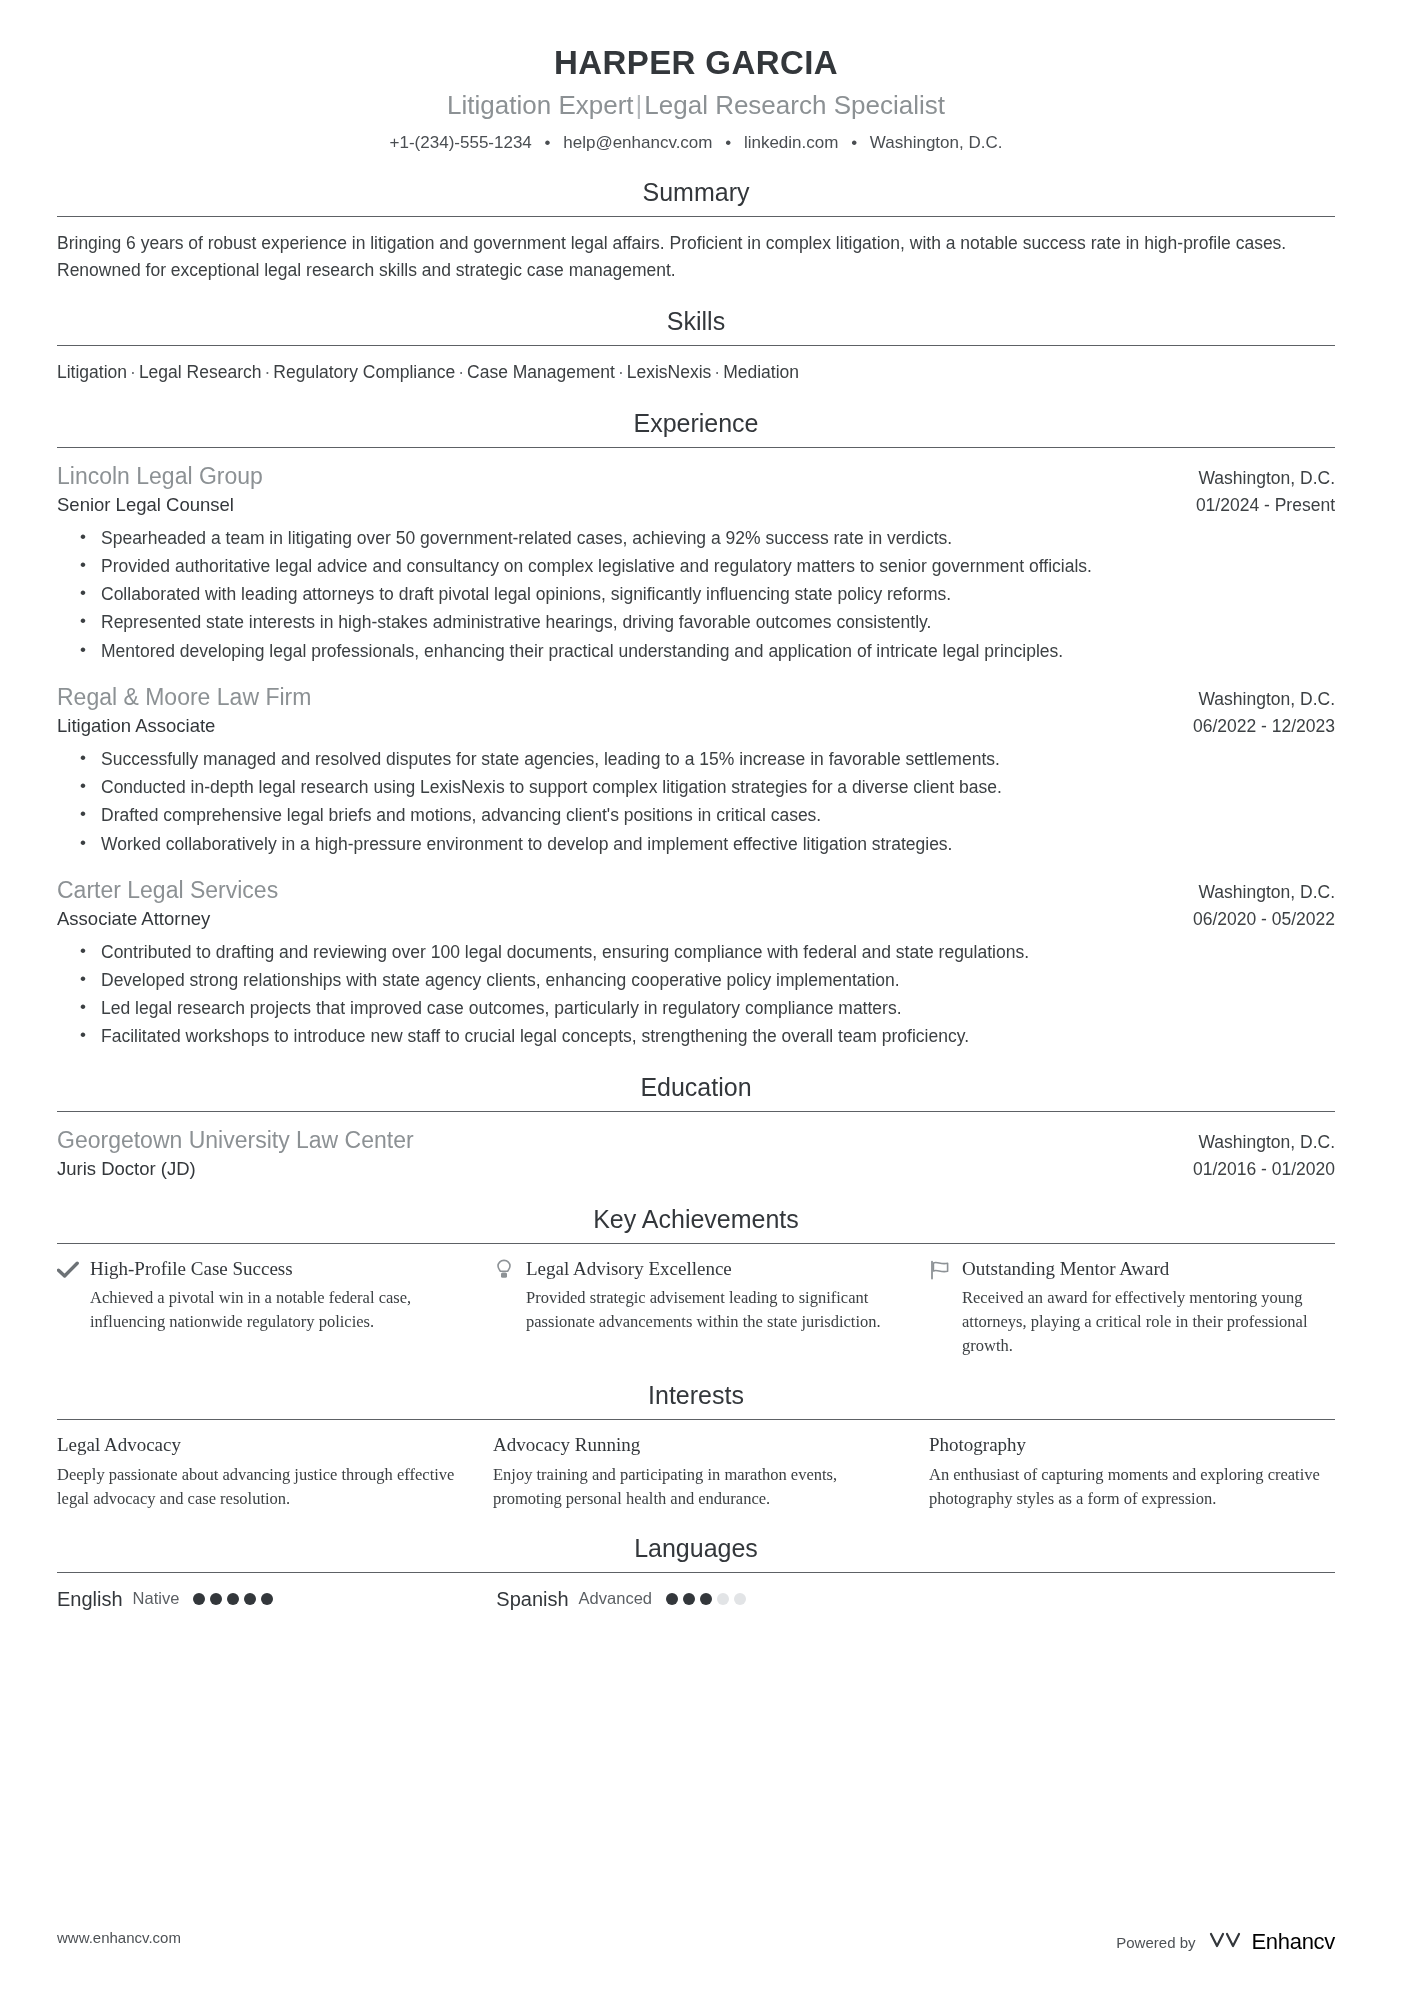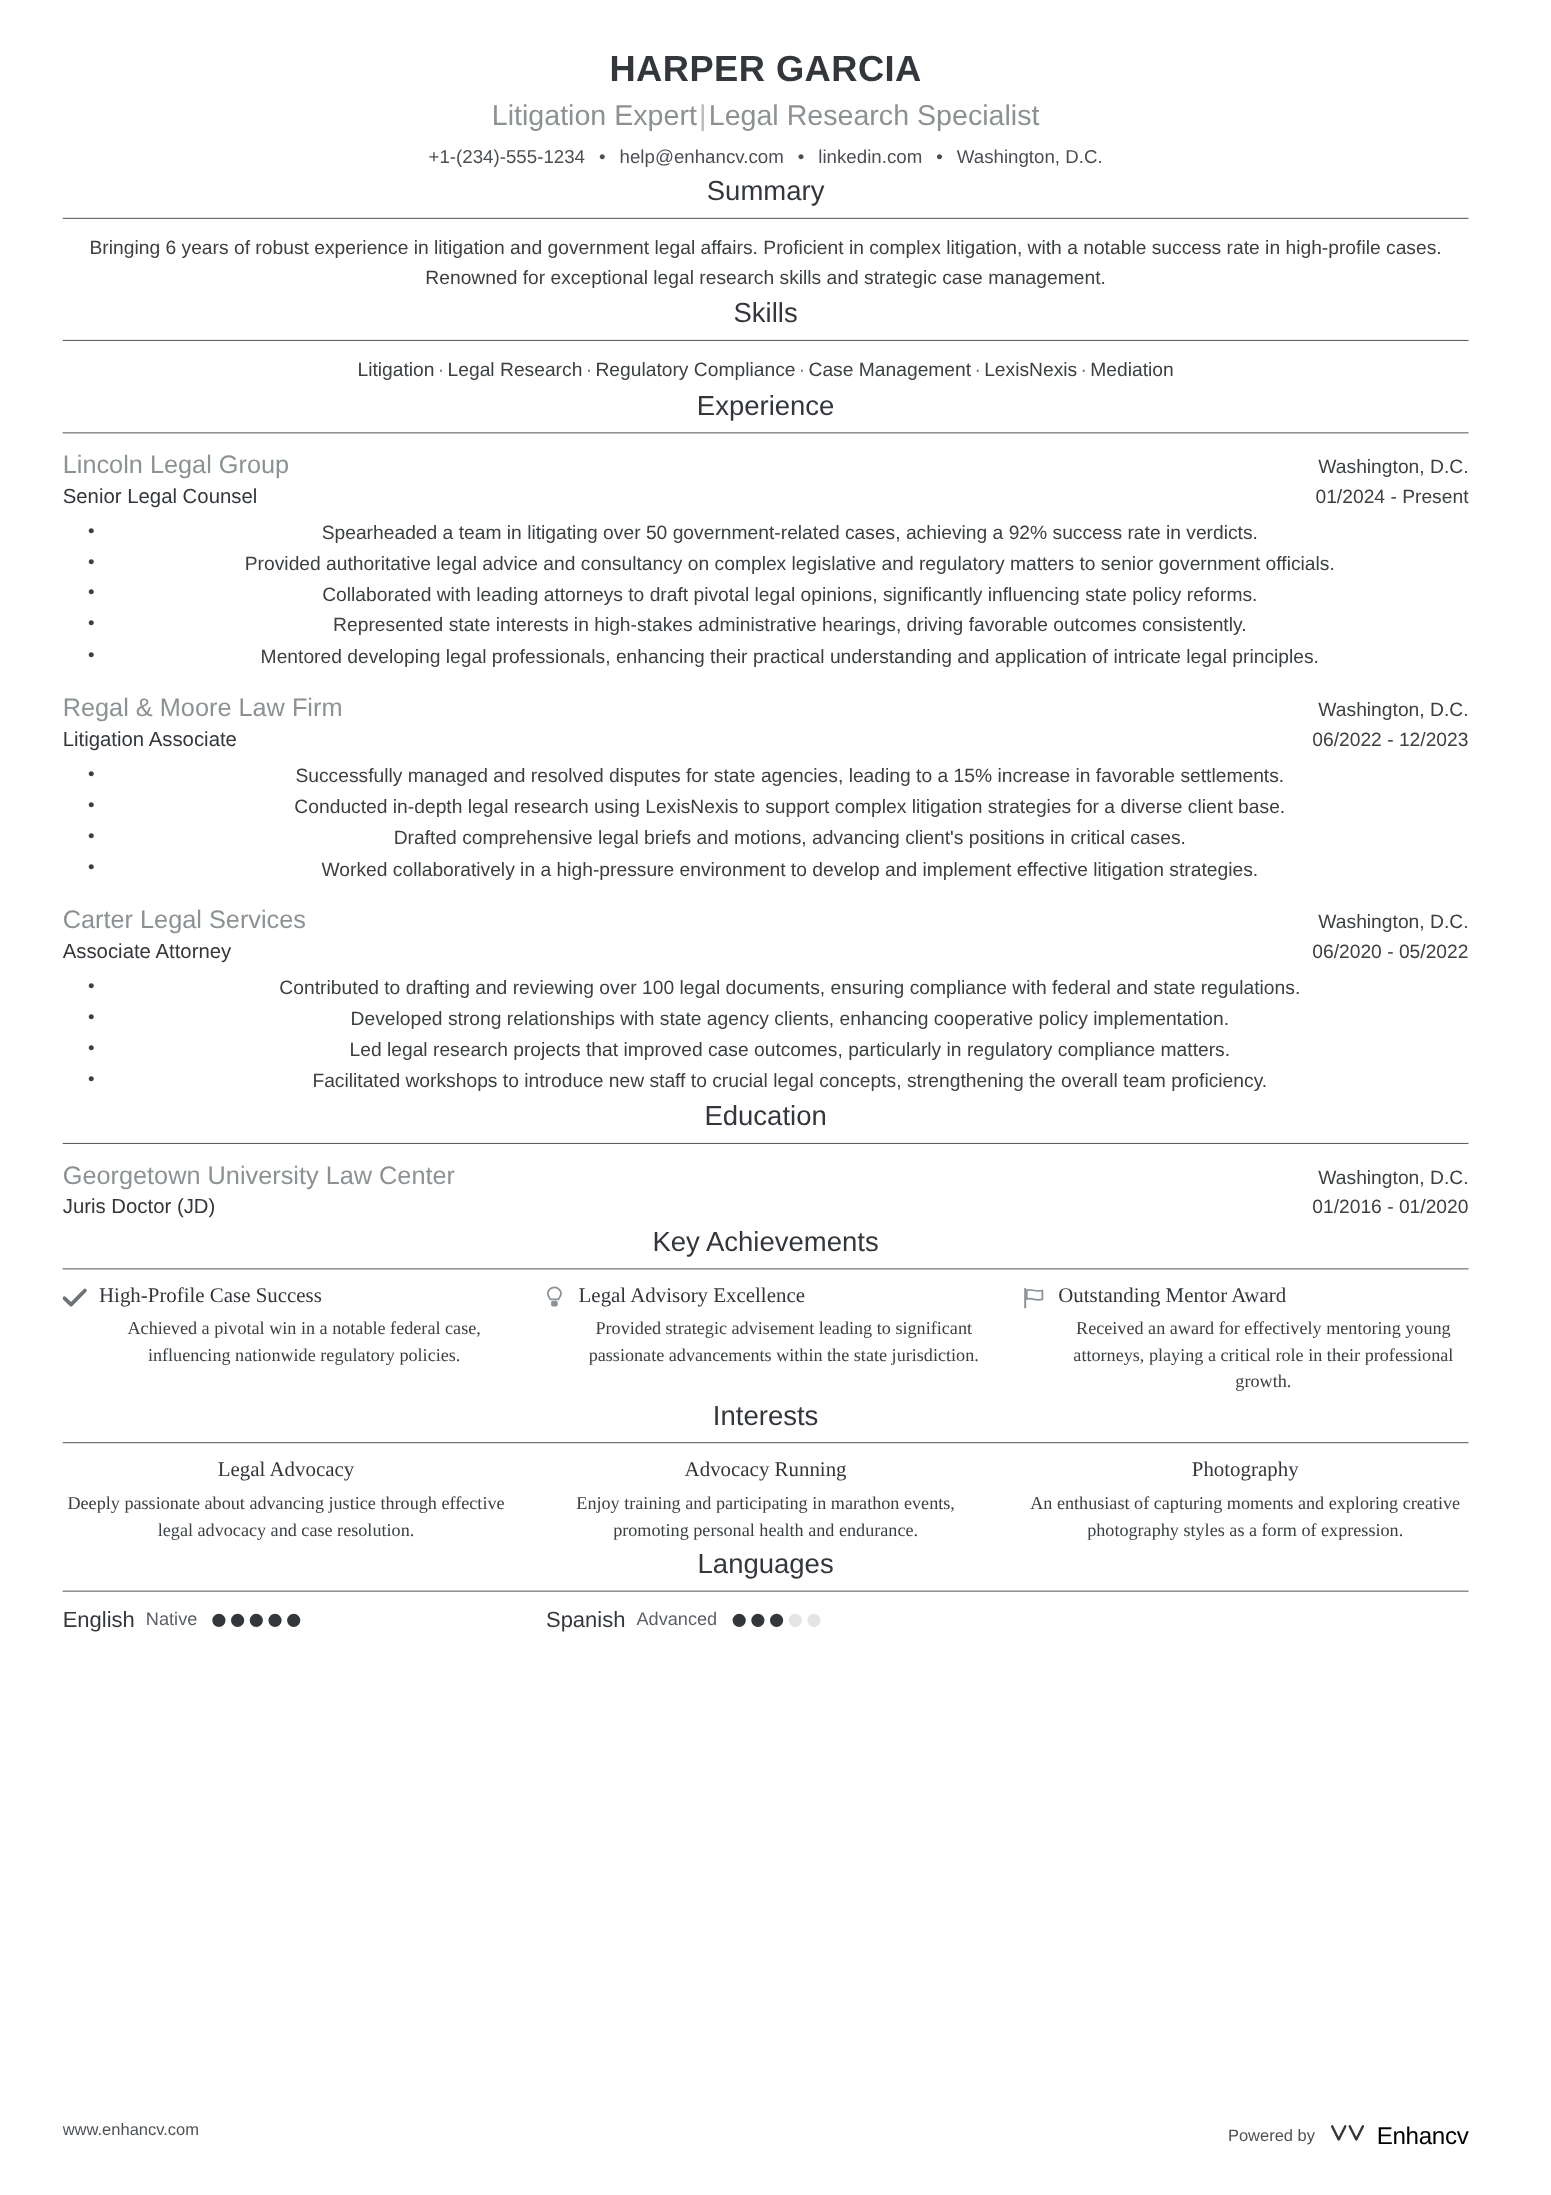--- a/index.html
+++ b/index.html
@@ -58,37 +58,37 @@
     margin-top: 8px;
     line-height: 1.4;
   }
 
   .contact-sep {
     padding: 0 8px;
     color: #4a4e52;
   }
 
   
-  .section { margin-top: 4px; }
+  .section { margin-top: 22px; }
 
   .section-title {
     text-align: center;
     font-size: 25px;
     font-weight: 400;
     color: #33373b;
     line-height: 1.2;
     padding-bottom: 9px;
   }
 
   .section-rule {
     border-top: 1.6px solid #5d6165;
     width: 100%;
   }
 
-  .section-body { padding-top: 13px; text-align: center; }
+  .section-body { padding-top: 13px; }
 
   
   .summary-text {
     font-size: 17.5px;
     line-height: 1.55;
     color: #3c4043;
   }
 
   
   .skills-line {

